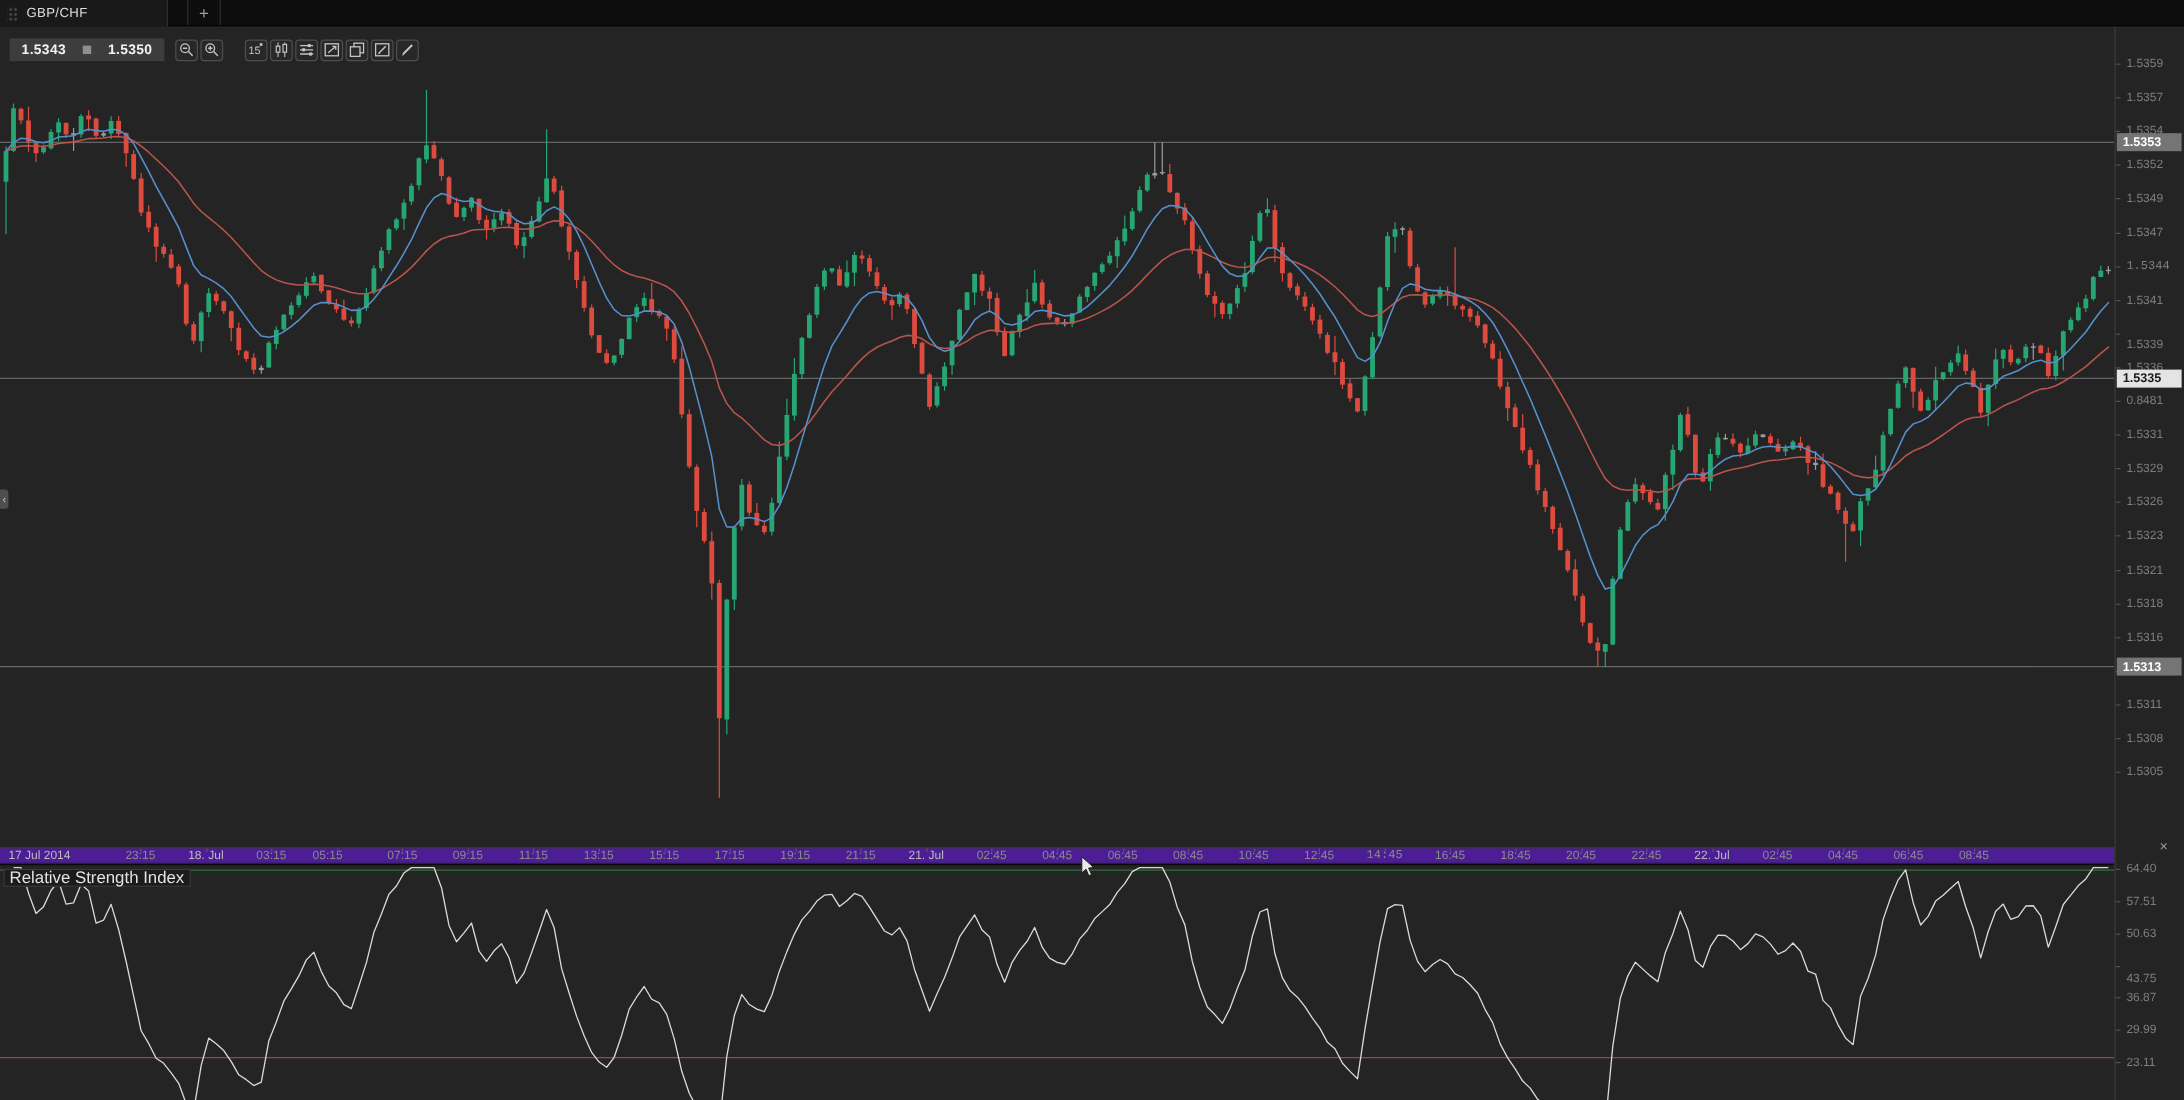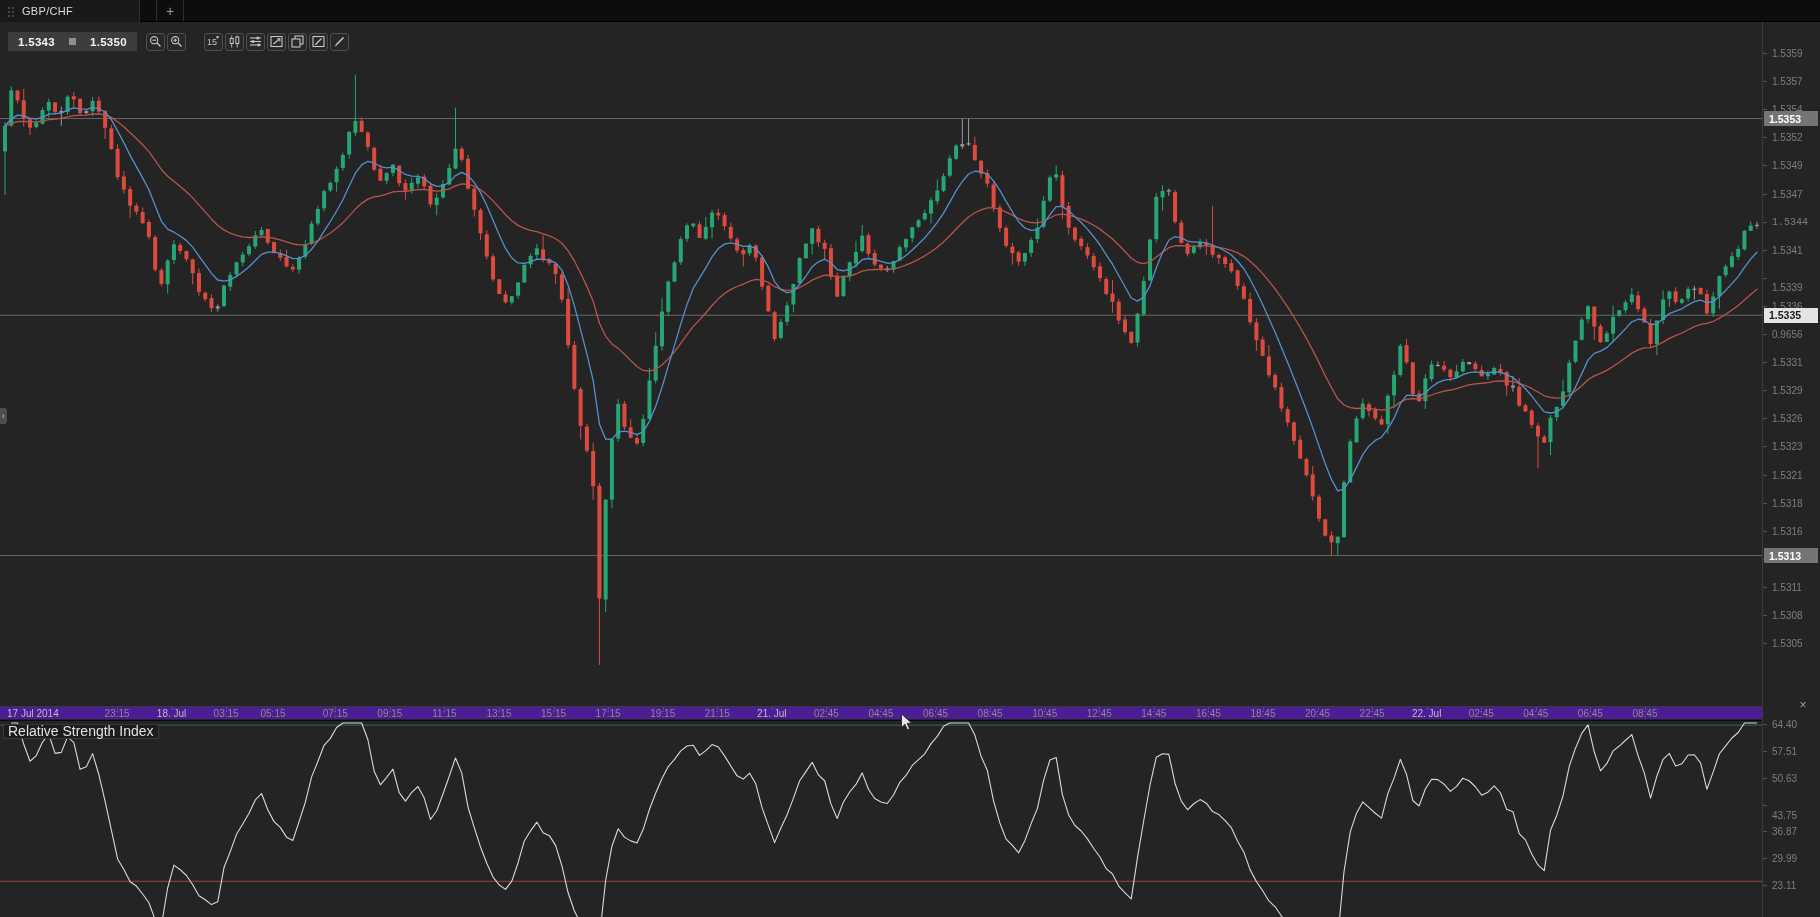--- a/index.html
+++ b/index.html
@@ -750,21 +750,21 @@
       <div class="tlabel" style="left: 880.98px;">04:45</div>
       <div class="ttick" style="left: 880.98px;"></div>
       <div class="tlabel" style="left: 935.55px;">06:45</div>
       <div class="ttick" style="left: 935.55px;"></div>
       <div class="tlabel" style="left: 990.12px;">08:45</div>
       <div class="ttick" style="left: 990.12px;"></div>
       <div class="tlabel" style="left: 1044.69px;">10:45</div>
       <div class="ttick" style="left: 1044.69px;"></div>
       <div class="tlabel" style="left: 1099.26px;">12:45</div>
       <div class="ttick" style="left: 1099.26px;"></div>
-      <div class="tlabel" style="left: 1153.83px;">14:45</div>
+      <div class="tlabel" style="left: 1153.83px; font-family: Liberation Mono, monospace;">14:45</div>
       <div class="ttick" style="left: 1153.83px;"></div>
       <div class="tlabel" style="left: 1208.4px;">16:45</div>
       <div class="ttick" style="left: 1208.4px;"></div>
       <div class="tlabel" style="left: 1262.97px;">18:45</div>
       <div class="ttick" style="left: 1262.97px;"></div>
       <div class="tlabel" style="left: 1317.54px;">20:45</div>
       <div class="ttick" style="left: 1317.54px;"></div>
       <div class="tlabel" style="left: 1372.11px;">22:45</div>
       <div class="ttick" style="left: 1372.11px;"></div>
       <div class="tlabel date" style="left: 1426.68px;">22. Jul</div>
@@ -806,21 +806,21 @@
     <div class="ptick" style="top: 166.5px;">1.5347</div>
     <div class="dash" style="top: 171.5px;"></div>
     <div class="ptick" style="top: 194.6px; font-family: Liberation Mono, monospace;">1.5344</div>
     <div class="dash" style="top: 199.6px;"></div>
     <div class="ptick" style="top: 222.7px;">1.5341</div>
     <div class="dash" style="top: 227.7px;"></div>
     <div class="ptick" style="top: 248px; margin-top: 12px;">1.5339</div>
     <div class="dash" style="top: 255.8px;"></div>
     <div class="ptick" style="top: 278.9px;">1.5336</div>
     <div class="dash" style="top: 283.9px;"></div>
-    <div class="ptick" style="top: 307px;">0.9656</div>
+    <div class="ptick" style="top: 307px;">0.8481</div>
     <div class="dash" style="top: 312px;"></div>
     <div class="ptick" style="top: 335.1px;">1.5331</div>
     <div class="dash" style="top: 340.1px;"></div>
     <div class="ptick" style="top: 363.2px;">1.5329</div>
     <div class="dash" style="top: 368.2px;"></div>
     <div class="ptick" style="top: 391.3px;">1.5326</div>
     <div class="dash" style="top: 396.3px;"></div>
     <div class="ptick" style="top: 419.4px;">1.5323</div>
     <div class="dash" style="top: 424.4px;"></div>
     <div class="ptick" style="top: 447.5px;">1.5321</div>

